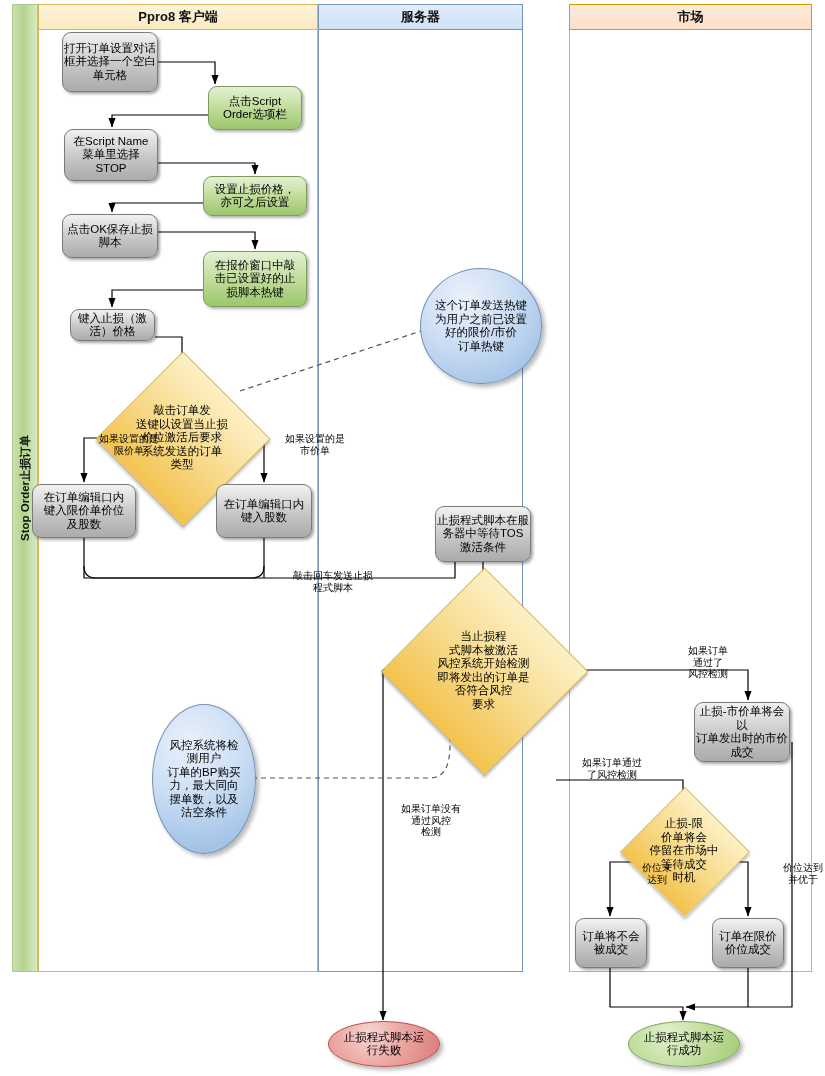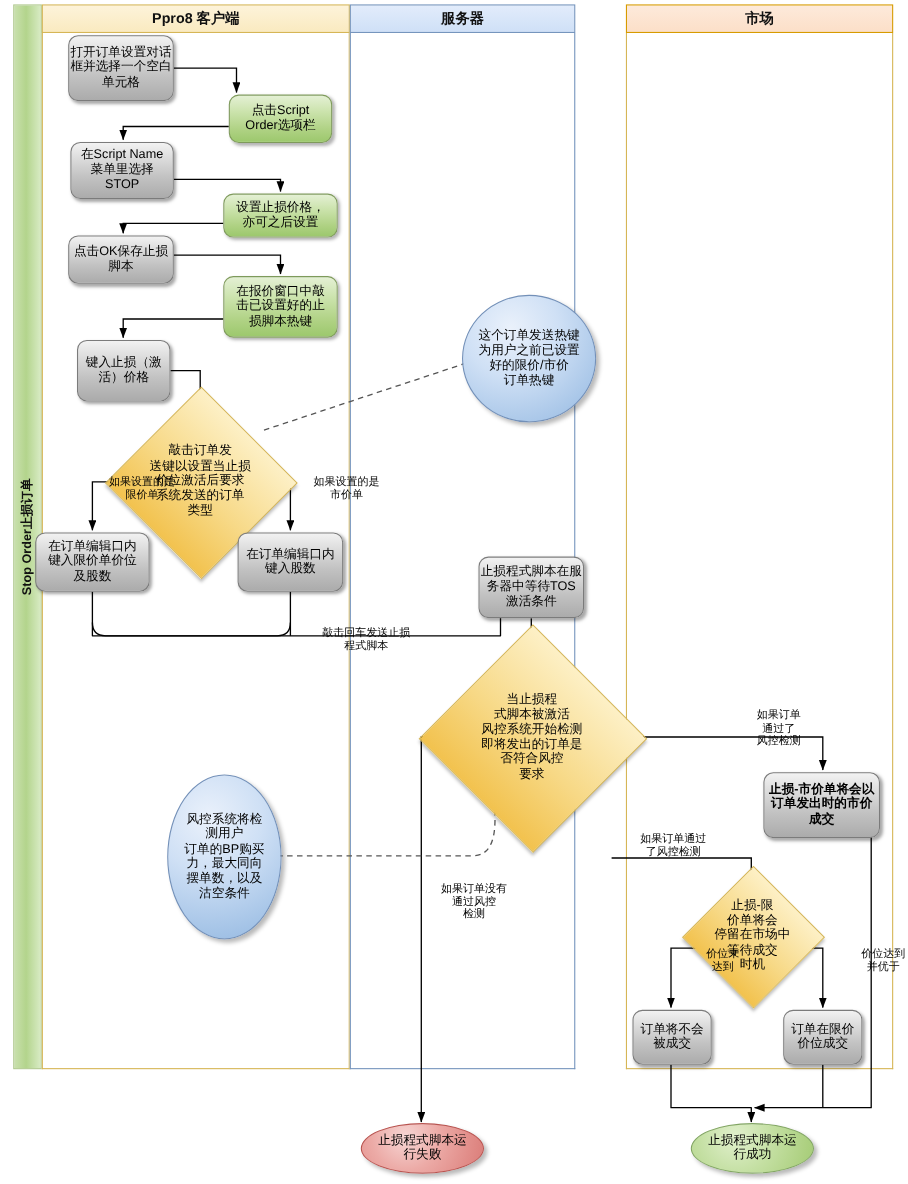--- a/index.html
+++ b/index.html
@@ -185,21 +185,21 @@
   <div class="node green" style="left:203px;top:176px;width:104px;height:40px;">设置止损价格，
 亦可之后设置</div>
 
   <div class="node proc" style="left:62px;top:214px;width:96px;height:44px;">点击OK保存止损
 脚本</div>
 
   <div class="node green" style="left:203px;top:251px;width:104px;height:56px;">在报价窗口中敲
 击已设置好的止
 损脚本热键</div>
 
-  <div class="node proc" style="left:70px;top:309px;width:85px;height:56px;">键入止损（激
+  <div class="node proc" style="left:70px;top:309px;width:85px;height:32px;">键入止损（激
 活）价格</div>
 
   <div class="node diamond" style="left:121px;top:377px;width:122px;height:122px;">
     <div class="dshape"></div>
     <div class="dtext">敲击订单发
 送键以设置当止损
 价位激活后要求
 系统发送的订单
 类型</div>
   </div>
@@ -230,21 +230,21 @@
 要求</div>
   </div>
 
   <div class="node ellipse" style="left:152px;top:704px;width:104px;height:150px;">风控系统将检
 测用户
 订单的BP购买
 力，最大同向
 摆单数，以及
 沽空条件</div>
 
-  <div class="node proc" style="left:694px;top:702px;width:106px;height:60px;font-weight:bold;">止损-市价单将会以
+  <div class="node proc" style="left:694px;top:702px;width:96px;height:60px;">止损-市价单将会以
 订单发出时的市价
 成交</div>
 
   <div class="node diamond" style="left:639px;top:806px;width:90px;height:90px;">
     <div class="dshape"></div>
     <div class="dtext">止损-限
 价单将会
 停留在市场中
 等待成交
 时机</div>

